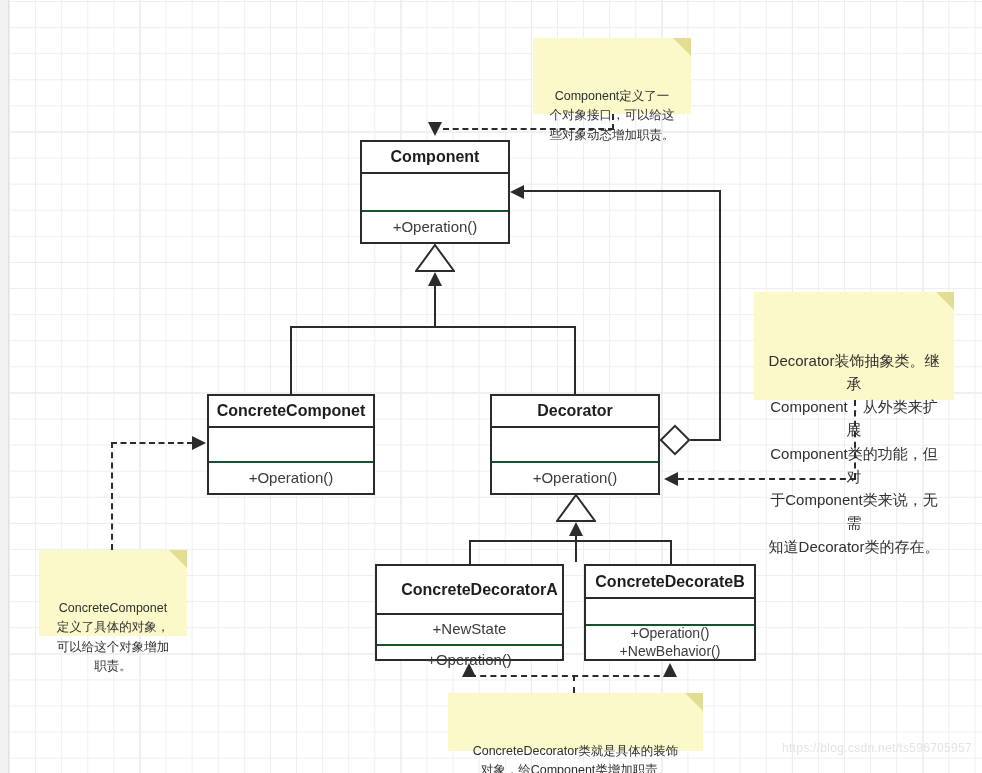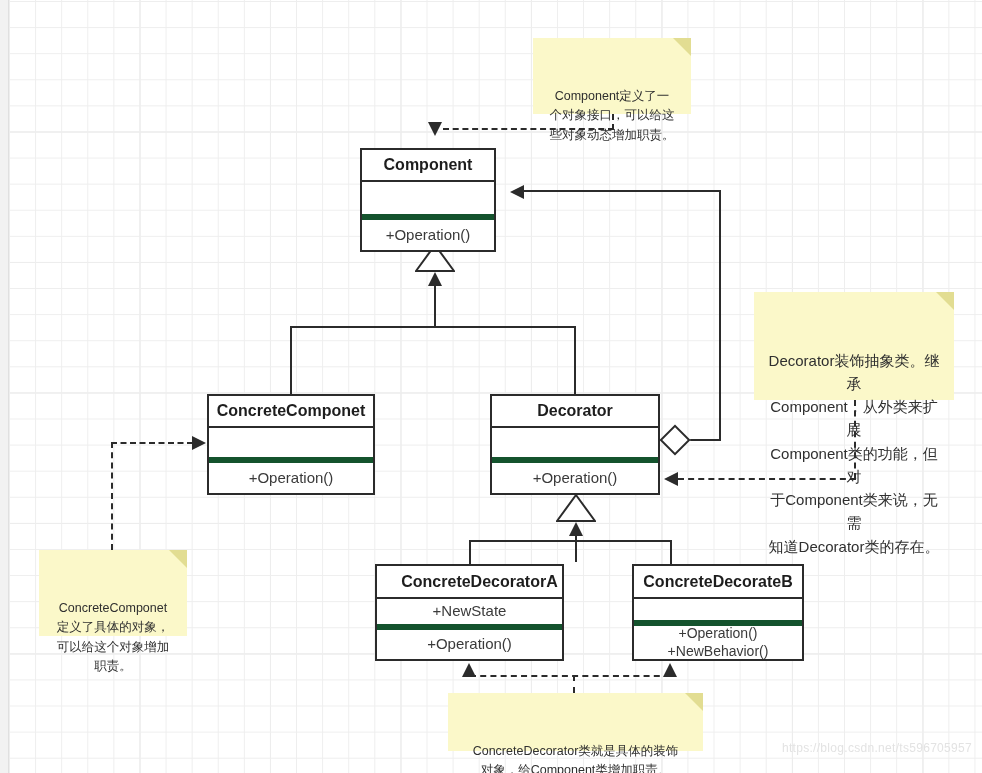--- a/index.html
+++ b/index.html
@@ -51,21 +51,21 @@
     line-height: 1.25;
     white-space: pre-line;
   }
   .uml-title {
     font-weight: bold;
     color: #1d1d1d;
     font-size: 16px;
     border-bottom: 2px solid #2b2b2b;
   }
   .uml-mid {
-    border-bottom: 6px solid #14532d;
+    border-bottom: 2px solid #14532d;
   }
 
   
   .note {
     position: absolute;
     box-sizing: border-box;
     background: #fbf8c9;
     color: #2f2f2f;
     font-size: 12.5px;
     line-height: 1.55;
@@ -184,45 +184,45 @@
 
   <div class="dash-v" style="left:111px; top:442px; height:108px;"></div>
   <div class="dash-h" style="left:111px; top:442px; width:82px;"></div>
   <div class="arw right" style="left:192px; top:436px;"></div>
 
   <div class="dash-v" style="left:573px; top:675px; height:18px;"></div>
   <div class="dash-h" style="left:470px; top:675px; width:200px;"></div>
   <div class="arw up" style="left:462px; top:663px;"></div>
   <div class="arw up" style="left:663px; top:663px;"></div>
 
-  <div class="uml-class" style="left:360px; top:148px; width:136px; height:104px;">
+  <div class="uml-class" style="left:360px; top:140px; width:150px; height:104px;">
     <div class="uml-row uml-title" style="height:32px;">Component</div>
     <div class="uml-row uml-mid" style="height:38px;"></div>
     <div class="uml-row" style="height:30px;">+Operation()</div>
   </div>
 
   <div class="uml-class" style="left:207px; top:394px; width:168px; height:101px;">
     <div class="uml-row uml-title" style="height:32px;">ConcreteComponet</div>
     <div class="uml-row uml-mid" style="height:35px;"></div>
     <div class="uml-row" style="height:30px;">+Operation()</div>
   </div>
 
   <div class="uml-class" style="left:490px; top:394px; width:170px; height:101px;">
     <div class="uml-row uml-title" style="height:32px;text-align:right;">Decorator</div>
     <div class="uml-row uml-mid" style="height:35px;"></div>
     <div class="uml-row" style="height:30px;">+Operation()</div>
   </div>
 
   <div class="uml-class" style="left:375px; top:564px; width:189px; height:97px;">
-    <div class="uml-row uml-title" style="height:33px;padding-left:20px;">ConcreteDecoratorA</div>
+    <div class="uml-row uml-title" style="height:49px;padding-left:20px;">ConcreteDecoratorA</div>
     <div class="uml-row uml-mid" style="height:31px;">+NewState</div>
     <div class="uml-row" style="height:29px;">+Operation()</div>
   </div>
 
-  <div class="uml-class" style="left:584px; top:564px; width:172px; height:97px;margin-left:48px;">
+  <div class="uml-class" style="left:584px; top:564px; width:172px; height:97px;">
     <div class="uml-row uml-title" style="height:33px;">ConcreteDecorateB</div>
     <div class="uml-row uml-mid" style="height:27px;"></div>
     <div class="uml-row" style="height:33px; font-size:14px;">+Operation()
 +NewBehavior()</div>
   </div>
 
   <div class="note" style="left:533px; top:38px; width:158px; height:76px;">
     <span class="fold"></span>
     <span>Component定义了一
 个对象接口，可以给这

